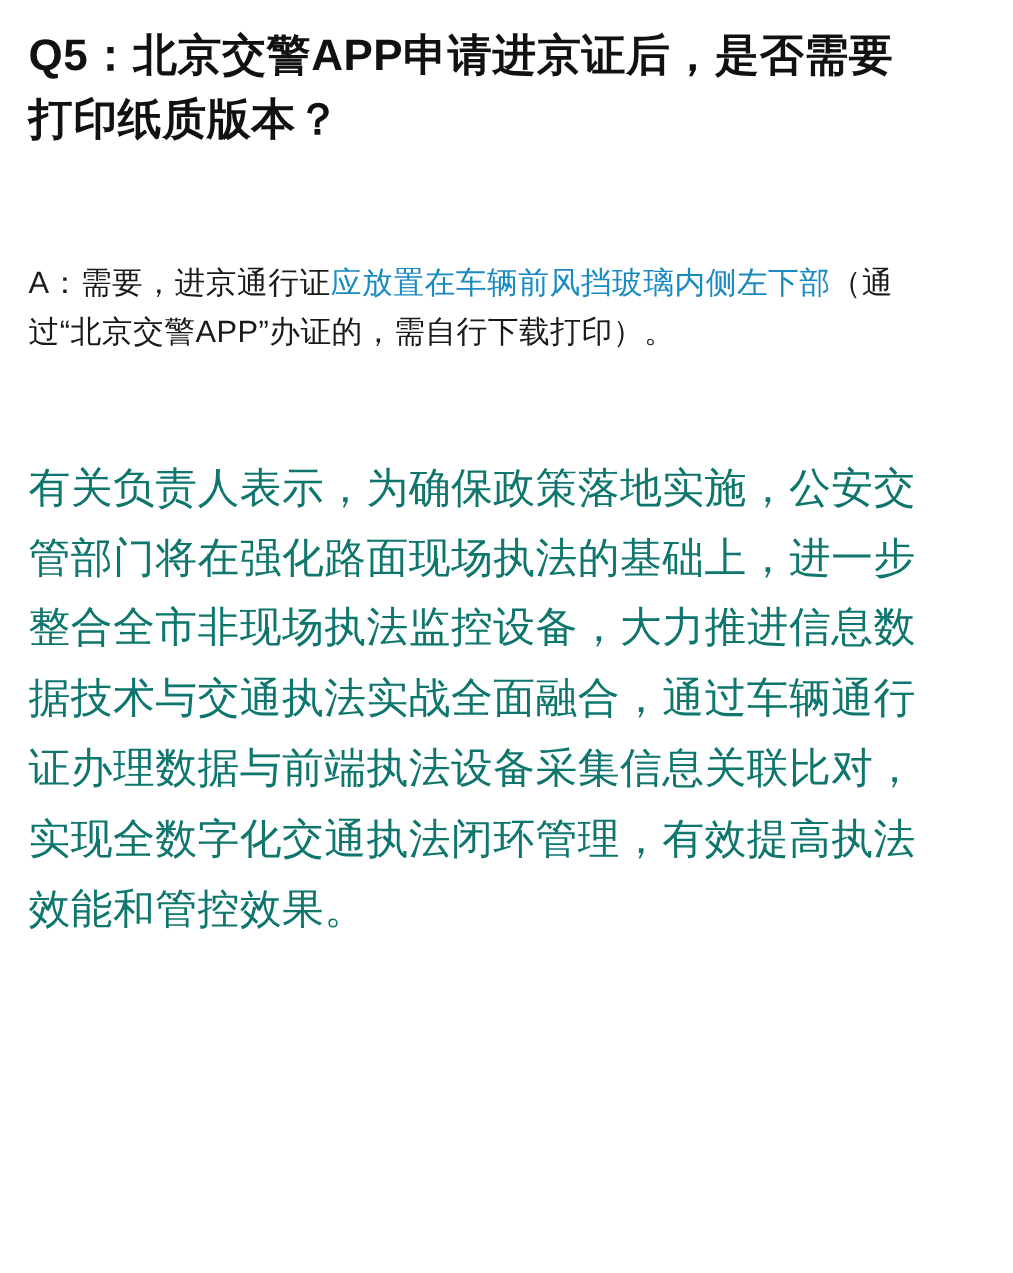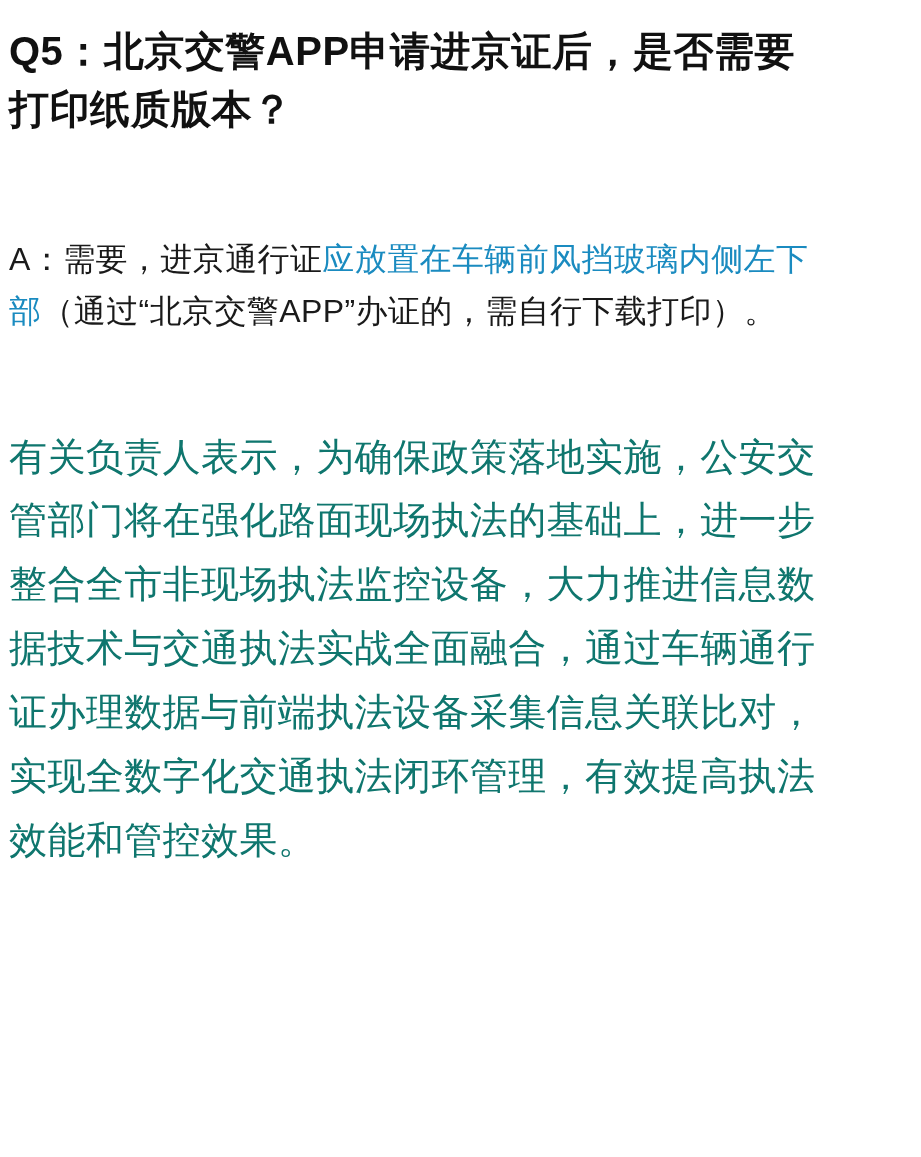--- a/index.html
+++ b/index.html
@@ -11,40 +11,40 @@
     width: 921px;
     min-height: 1157px;
     font-family: "Liberation Sans", "DejaVu Sans", sans-serif;
     color: #1a1a1a;
     -webkit-font-smoothing: antialiased;
   }
   .page {
     box-sizing: border-box;
     width: 860px;
     min-height: 1157px;
-    padding: 22px 26px 20px 9px;
+    padding: 22px 26px 20px 26px;
     background: #ffffff;
   }
   .qa-heading {
     font-size: 40px;
     font-weight: bold;
     line-height: 1.45;
     letter-spacing: 0.5px;
     color: #111111;
     margin: 0 0 0 0;
     word-break: break-all;
   }
   .spacer-lg {
     height: 96px;
   }
   .spacer-md {
     height: 88px;
   }
   .answer-para {
-    font-size: 32px;
+    font-size: 28px;
     line-height: 1.62;
     letter-spacing: 0.4px;
     color: #1a1a1a;
     margin: 0;
     word-break: break-all;
   }
   .highlight {
     color: #1a8bc0;
   }
   .body-para {

